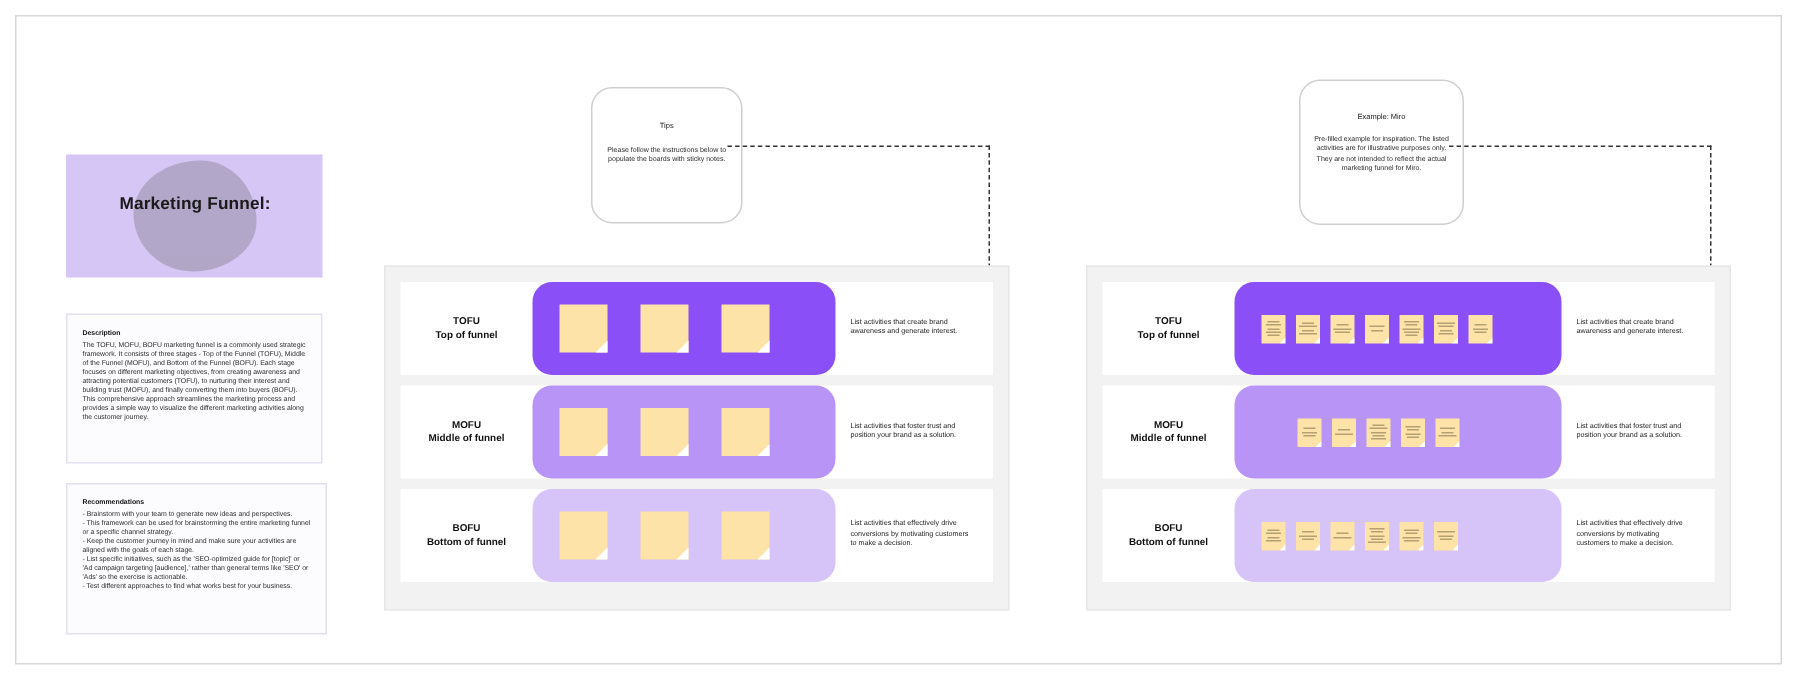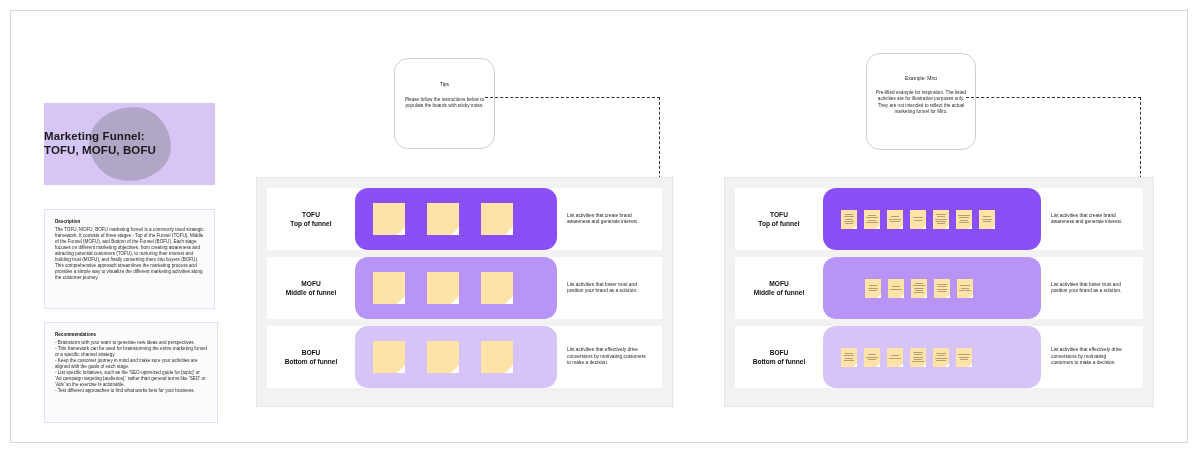--- a/index.html
+++ b/index.html
@@ -28,20 +28,21 @@
   .title-blob{
     position:absolute;left:45px;top:4px;
     width:82px;height:74px;
     background:#a69cb8;
     opacity:.75;
     border-radius:55% 45% 52% 48% / 48% 55% 45% 52%;
     filter:blur(.4px);
   }
   .title-text{
     position:absolute;left:0;top:26px;width:172px;
+    text-align:center;
     font-size:11.5px;font-weight:bold;color:#1a1a1a;
     line-height:14px;
     letter-spacing:.1px;
   }
   .title-text span{display:block;}
 
   
   .note-panel{
     position:absolute;
     background:#fcfbfe;
@@ -174,21 +175,20 @@
 </style>
 </head>
 <body>
 
 <div class="canvas">
 
   <div class="title-card">
     <div class="title-blob"></div>
     <div class="title-text">
       <span>Marketing Funnel:</span>
-      <span>TOFU, MOFU, BOFU</span>
     </div>
   </div>
 
   <div class="note-panel panel-desc">
     <div class="panel-title">Description</div>
     <div class="panel-body">The TOFU, MOFU, BOFU marketing funnel is a commonly used strategic framework. It consists of three stages - Top of the Funnel (TOFU), Middle of the Funnel (MOFU), and Bottom of the Funnel (BOFU). Each stage focuses on different marketing objectives, from creating awareness and attracting potential customers (TOFU), to nurturing their interest and building trust (MOFU), and finally converting them into buyers (BOFU). This comprehensive approach streamlines the marketing process and provides a simple way to visualize the different marketing activities along the customer journey.</div>
   </div>
 
   <div class="note-panel panel-rec">
     <div class="panel-title">Recommendations</div>

